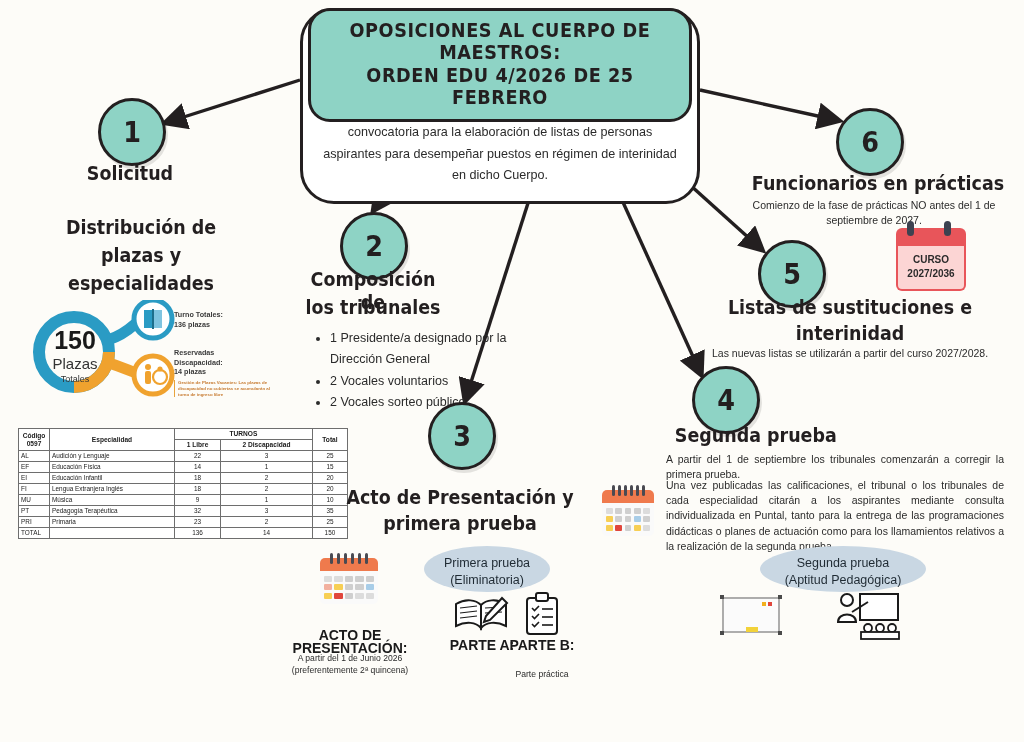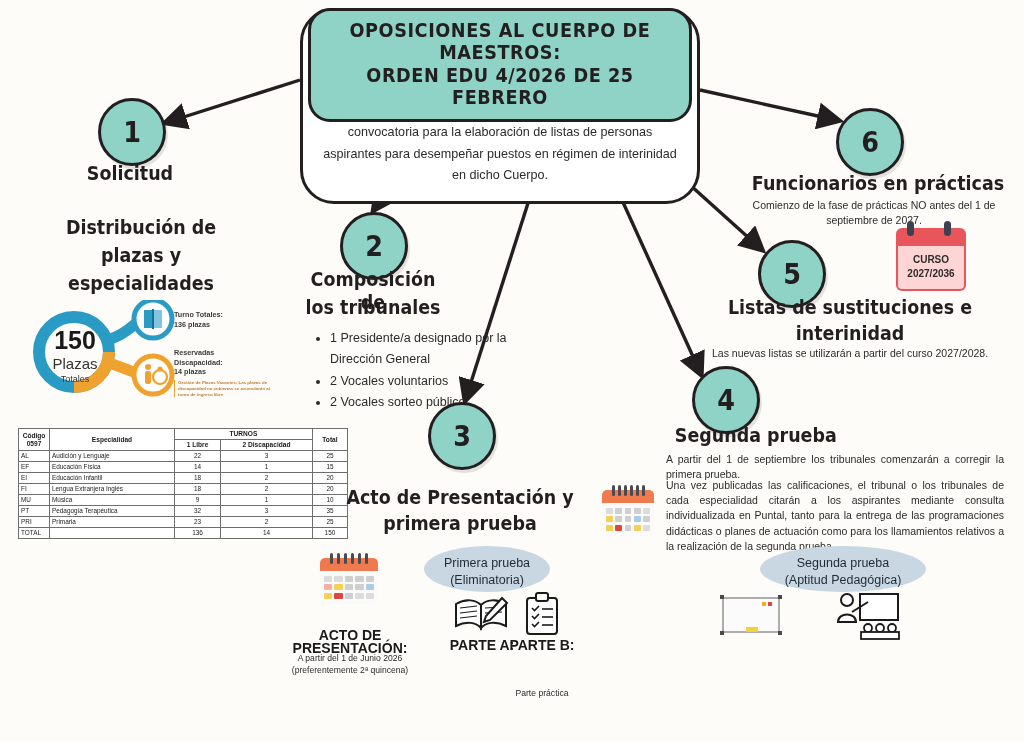--- a/index.html
+++ b/index.html
@@ -373,21 +373,21 @@
       <g stroke="#1a1a1a" stroke-width="1.6" fill="none">
         <path d="M10,16 l2.5,2.5 L17,14"></path>
           <line x1="20" y1="17" x2="31" y2="17"></line>
         <path d="M10,24 l2.5,2.5 L17,22"></path>
           <line x1="20" y1="25" x2="31" y2="25"></line>
         <path d="M10,32 l2.5,2.5 L17,30"></path>
           <line x1="20" y1="33" x2="31" y2="33"></line>
       </g>
     </svg>
     <div class="abs cap-b" style="left:500px;top:636px;width:84px;">PARTE B:</div>
-    <div class="abs cap-n" style="left:496px;top:688px;width:92px;">Parte práctica</div>
+    <div class="abs cap-n" style="left:496px;top:669px;width:92px;">Parte práctica</div>
 
     <div class="abs" style="left:692px;top:366px;">
       <div class="numcircle">
           <span>4</span>
         </div>
     </div>
     <div class="abs h-step h-lg" style="left:666px;top:424px;width:220px;text-align:left;">Segunda prueba</div>
     <div class="abs note note-j" style="left:666px;top:452px;width:338px;">A partir del 1 de septiembre los tribunales comenzarán a corregir la primera prueba.</div>
     <div class="abs note note-j" style="left:666px;top:478px;width:338px;">Una vez publicadas las calificaciones, el tribunal o los tribunales de cada especialidad citarán a los aspirantes mediante consulta individualizada en Puntal, tanto para la entrega de las programaciones didácticas o planes de actuación como para los llamamientos relativos a la realización de la segunda prueba.</div>
 

